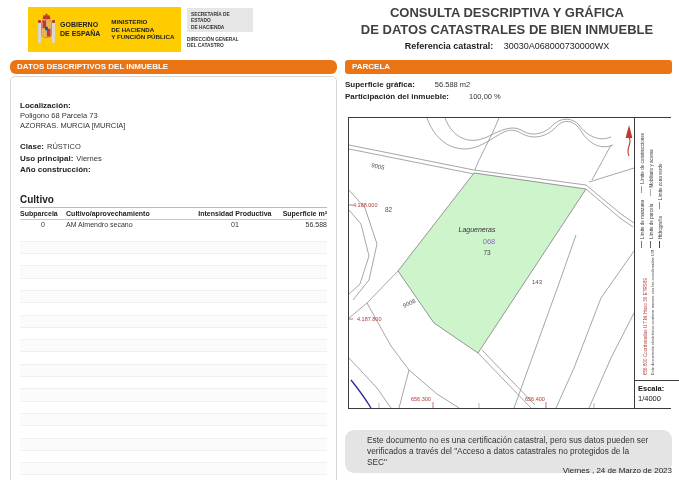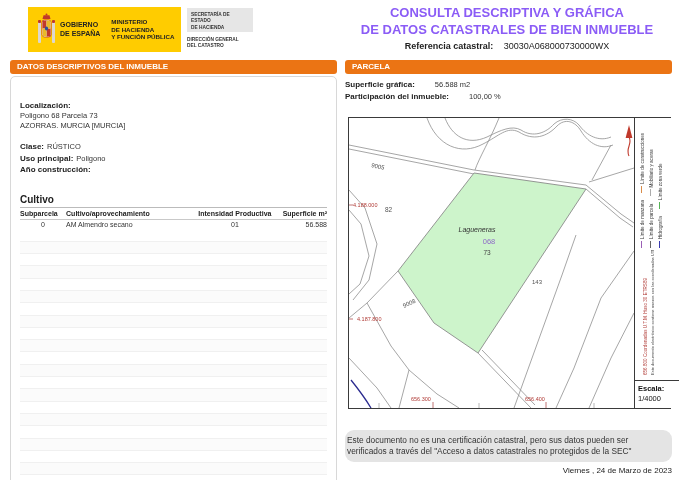--- a/index.html
+++ b/index.html
@@ -10,29 +10,29 @@
   
   .yellow-box{left:28px;top:7px;width:153px;height:45px;background:#FFCC00;
               display:flex;align-items:center;gap:5px;padding-left:10px;box-sizing:border-box;}
   .gob-txt{font-size:7px;font-weight:bold;line-height:8.5px;color:#222;}
   .min-txt{font-size:6.2px;font-weight:bold;line-height:7.6px;color:#222;margin-left:6px;}
   .secr-box{left:187px;top:8px;width:66px;height:24px;background:#e6e6e6;
             font-size:4.8px;font-weight:bold;color:#333;line-height:6.4px;
             padding:4px 4px;box-sizing:border-box;}
   .dir-box{left:187px;top:37px;width:66px;font-size:4.8px;font-weight:bold;color:#333;line-height:6.4px;}
   .doc-title{left:340px;top:5px;width:334px;text-align:center;
-             font-size:13px;font-weight:bold;color:#8b5cf6;line-height:16.5px;}
+             font-size:13px;font-weight:bold;color:#404040;line-height:16.5px;}
   .ref-line{left:340px;top:41px;width:334px;text-align:center;font-size:9px;}
   .ref-line .lbl{font-weight:bold;}
   .ref-line .val{margin-left:8px;font-weight:normal;}
 
   
   .obar{height:14px;background:#EB7414;border-radius:3px;color:#fff;
         font-size:8px;font-weight:bold;line-height:14px;padding-left:7px;box-sizing:border-box;}
-  .obar-left{left:10px;top:60px;width:327px;}
+  .obar-left{left:10px;top:60px;width:327px;border-radius:6px;}
   .obar-right{left:345px;top:60px;width:327px;}
 
   
   .lbox{left:10px;top:76px;width:327px;height:444px;border:1px solid #d8d8d8;
         border-radius:5px;box-sizing:border-box;padding:23px 9px 0 9px;}
   .fld-label{font-size:8px;font-weight:bold;line-height:11px;}
   .fld-value{font-size:7.5px;font-weight:normal;line-height:10px;color:#333;}
   .pair{font-size:8px;line-height:11.5px;}
   .pair .v{font-weight:normal;font-size:7.5px;color:#333;margin-left:3px;text-align:center;}
   .cultivo-title{font-size:10px;font-weight:bold;margin-top:18px;line-height:12px;}
@@ -70,21 +70,21 @@
   .d-verde{background:#56b356;}
   .coord-lines{left:8px;top:257px;width:125px;overflow:hidden;}
   .coord-red{font-size:4.6px;color:#b03a35;line-height:6.5px;}
   .coord-note{font-size:4px;color:#444;line-height:6px;}
   .escala-box{position:absolute;left:0;bottom:0;width:100%;height:28px;
               border-top:1px solid #3a3a3a;box-sizing:border-box;padding:3px 0 0 3px;
               font-size:7.5px;line-height:9.5px;color:#111;}
   .escala-box .el{font-weight:bold;}
 
   .disclaimer{left:345px;top:430px;width:327px;background:#e4e4e4;border-radius:9px;
-              padding:5px 2px;box-sizing:border-box;font-size:8.3px;color:#333;line-height:11px;}
+              padding:5px 22px;box-sizing:border-box;font-size:8.3px;color:#333;line-height:11px;}
   .date-line{left:345px;top:466px;width:327px;text-align:right;font-size:8px;color:#222;}
 
   .mt10{margin-top:10px;}
 </style>
 </head>
 <body>
 
 <div class="abs yellow-box">
   <svg width="17" height="34" viewBox="0 0 17 34">
     <rect x="0" y="9" width="3" height="21" rx="1" fill="#dcd7cf"></rect>
@@ -133,21 +133,21 @@
 
 <div class="abs lbox">
   <div class="fld-label">Localización:</div>
   <div class="fld-value">Poligono 68 Parcela 73</div>
   <div class="fld-value">AZORRAS. MURCIA [MURCIA]</div>
 
   <div class="pair mt10">
     <b>Clase:</b><span class="v">RÚSTICO</span>
   </div>
   <div class="pair">
-    <b>Uso principal:</b><span class="v">Poligono</span>
+    <b>Uso principal:</b><span class="v">Viernes</span>
   </div>
   <div class="pair">
     <b>Año construcción:</b><span class="v"></span>
   </div>
 
   <div class="cultivo-title">Cultivo</div>
   <table class="cultivo">
     <thead>
       <tr>
         <th class="c1">Subparcela</th>

